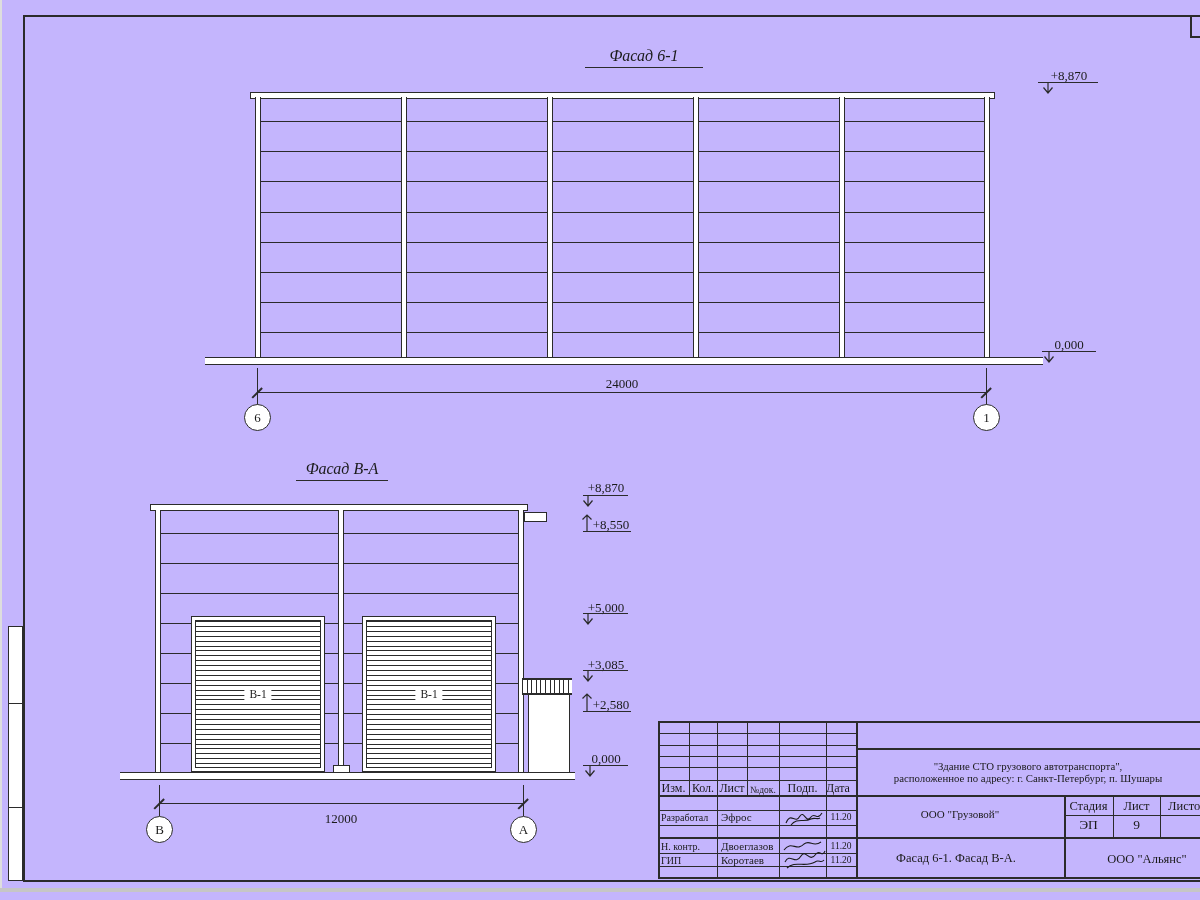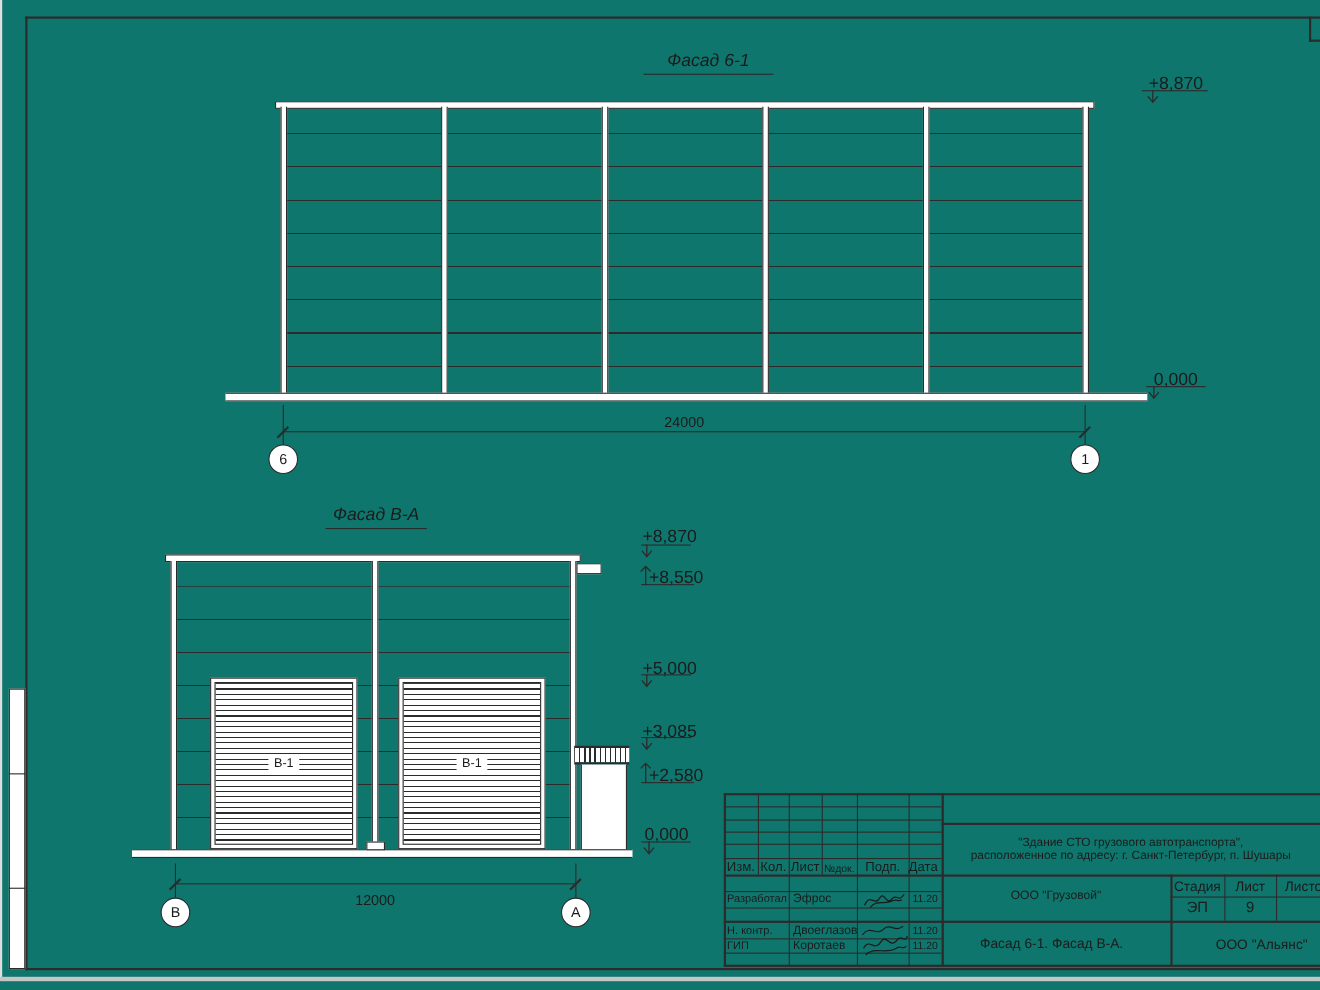--- a/index.html
+++ b/index.html
@@ -1,32 +1,32 @@
 <!DOCTYPE html>
 <html><head>
 <meta charset="utf-8">
 <style>
   *{box-sizing:border-box;margin:0;padding:0}
   html,body{background:#fff}
-  #sheet{position:relative;width:1200px;height:900px;background:#0f766e;overflow:hidden;
-         font-family:Liberation Sans, sans-serif;color:#1b1b1b}
+  #sheet{position:relative;width:1200px;height:900px;background:#c4b5fd;overflow:hidden;
+         font-family:Liberation Serif, serif;color:#1b1b1b}
   .ln{position:absolute;background:#2b2b2b}
   .bx{position:absolute;background:#fff;border:1.3px solid #2b2b2b}
   .tx{position:absolute;white-space:nowrap;color:#1b1b1b}
   .ctr{text-align:center}
   .ftitle{font-size:16px;font-style:italic;border-bottom:1.4px solid #2b2b2b;padding-bottom:2px;text-align:center}
   .mull{position:absolute;width:6px;background:#fff;border-left:1.2px solid #2b2b2b;border-right:1.2px solid #2b2b2b}
   .hpat{position:absolute;background-image:repeating-linear-gradient(to bottom,#2b2b2b 0 1px,transparent 1px 30.2px)}
   .hpat2{position:absolute;background-image:repeating-linear-gradient(to bottom,#2b2b2b 0 1px,transparent 1px 30px)}
   .band{position:absolute;background:#fff;border-top:1.3px solid #2b2b2b;border-bottom:1.3px solid #2b2b2b}
   .tick{position:absolute;width:14px;height:1.5px;background:#2b2b2b;transform:rotate(-45deg)}
   .circ{position:absolute;width:27px;height:27px;border:1.3px solid #2b2b2b;border-radius:50%;background:#fff;
         display:flex;align-items:center;justify-content:center;font-size:13px}
   .dimtx{font-size:13px;text-align:center}
-  .elevtx{font-size:16px;text-align:center}
+  .elevtx{font-size:13px;text-align:center}
   .door{position:absolute;top:616px;width:134px;height:156px;border:1.6px solid #2b2b2b;background:#fff;padding:3px}
   .doorin{width:100%;height:100%;border:1px solid #2b2b2b;
           background:repeating-linear-gradient(to bottom,#2b2b2b 0 1px,#fff 1px 4.9px)}
   .doorlbl{position:absolute;left:50%;top:50%;transform:translate(-50%,-50%);background:#fff;
            padding:1px 5px;font-size:11.5px;white-space:nowrap}
   svg.arr{position:absolute;overflow:visible}
   .tb-h{font-size:12px;line-height:13px;text-align:center}
   .tb-s{font-size:10.5px}
 </style>
 </head>

